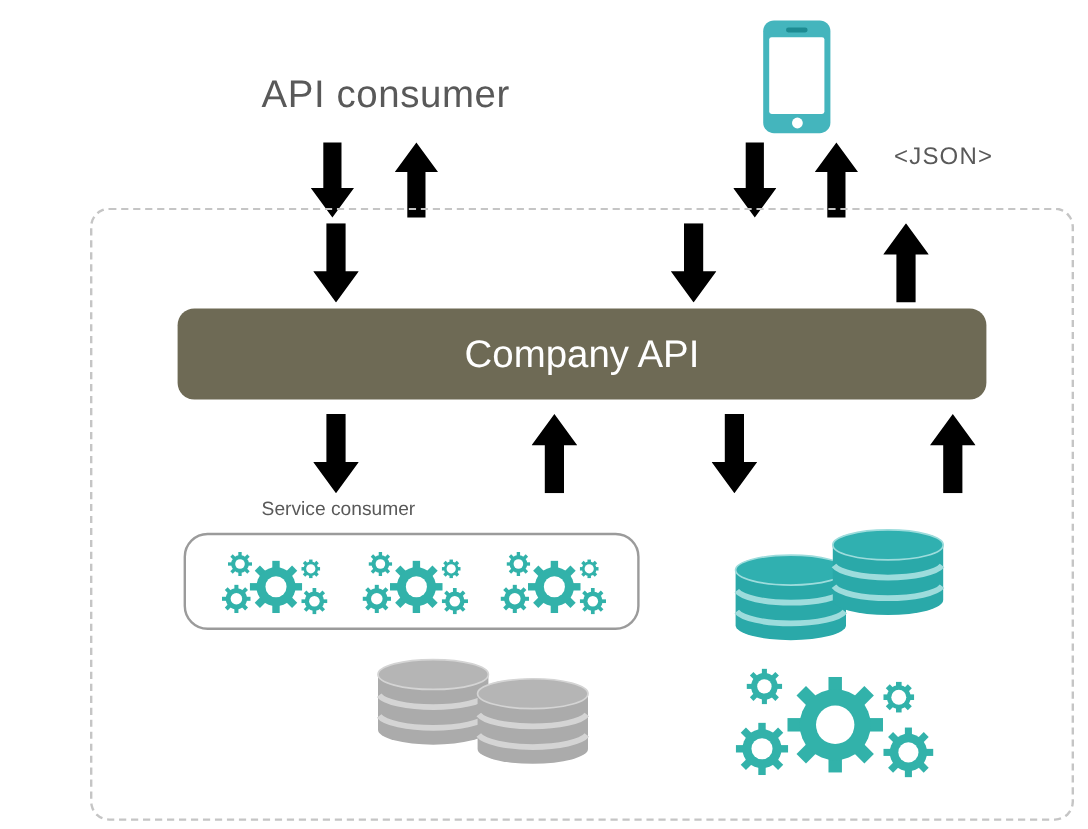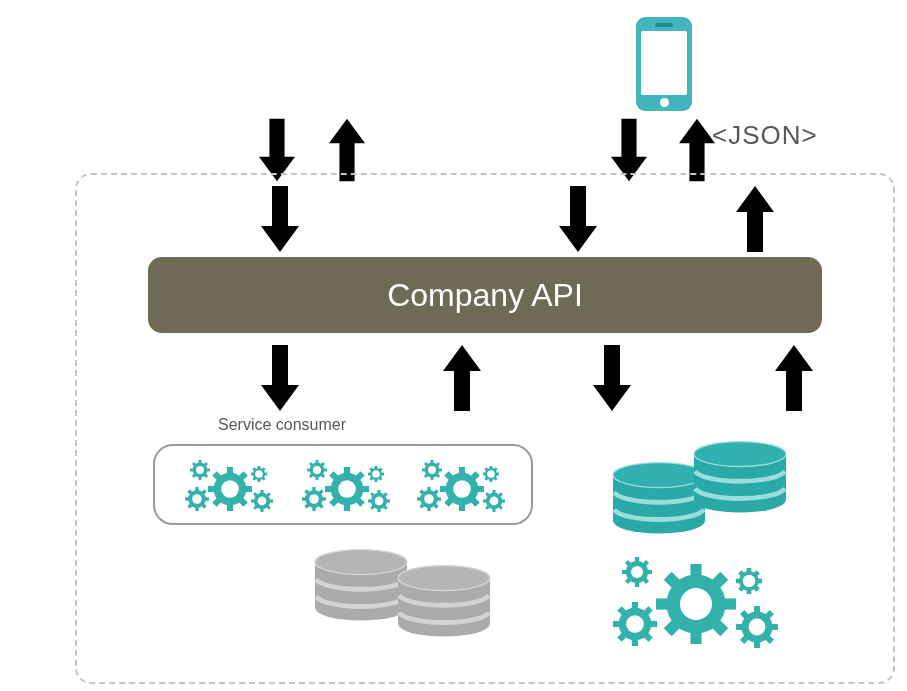--- a/index.html
+++ b/index.html
@@ -4,21 +4,21 @@
 <style>
   html,body{margin:0;padding:0;background:#fff;}
   #canvas{
     position:relative;width:907px;height:691px;background:#fff;overflow:hidden;
     font-family:"Liberation Sans",sans-serif;color:var(--label-text,#595959);
   }
   .abs{position:absolute;}
 
   
   .consumer-label{left:218px;top:60px;font-size:32px;letter-spacing:.5px;color:var(--label-text);}
-  .json-label{left:712px;top:120px;font-size:26px;letter-spacing:1px;color:var(--label-text);}
+  .json-label{left:745px;top:120px;font-size:20px;letter-spacing:1px;color:var(--label-text);}
   .platforms-label{left:218px;top:416px;font-size:16px;color:var(--label-text);}
 
   
   .boundary{
     left:75px;top:173px;width:816px;height:507px;
     border:2px dashed var(--dashed-border,#c5c5c5);border-radius:16px;
   }
 
   
   .api-bar{
@@ -83,20 +83,21 @@
       <path style="fill:var(--dbf,#2aa9a9)" d="M2 22 A48 13 0 0 1 98 22 L98 70 A48 13 0 0 1 2 70 Z"></path>
       <path style="fill:none;stroke:var(--dbg,#9ddcdc);stroke-width:5" d="M3 58 A48 13 0 0 0 97 58"></path>
       <path style="fill:none;stroke:var(--dbg,#9ddcdc);stroke-width:5" d="M3 40 A48 13 0 0 0 97 40"></path>
       <ellipse style="fill:var(--dbt,#30b0b0);stroke:var(--dbg,#9ddcdc);stroke-width:1.5" cx="50" cy="22" rx="48" ry="13"></ellipse>
     </symbol>
   </defs>
 </svg>
 
 <div id="canvas">
 
+  <div class="abs consumer-label">API consumer</div>
 
   <div class="abs phone">
     <span class="speaker"></span>
     <span class="screen"></span>
     <span class="home"></span>
   </div>
 
   <div class="abs json-label">&lt;JSON&gt;</div>
 
   <svg class="abs arrow red" style="left:259px;top:118px" width="36" height="64">

